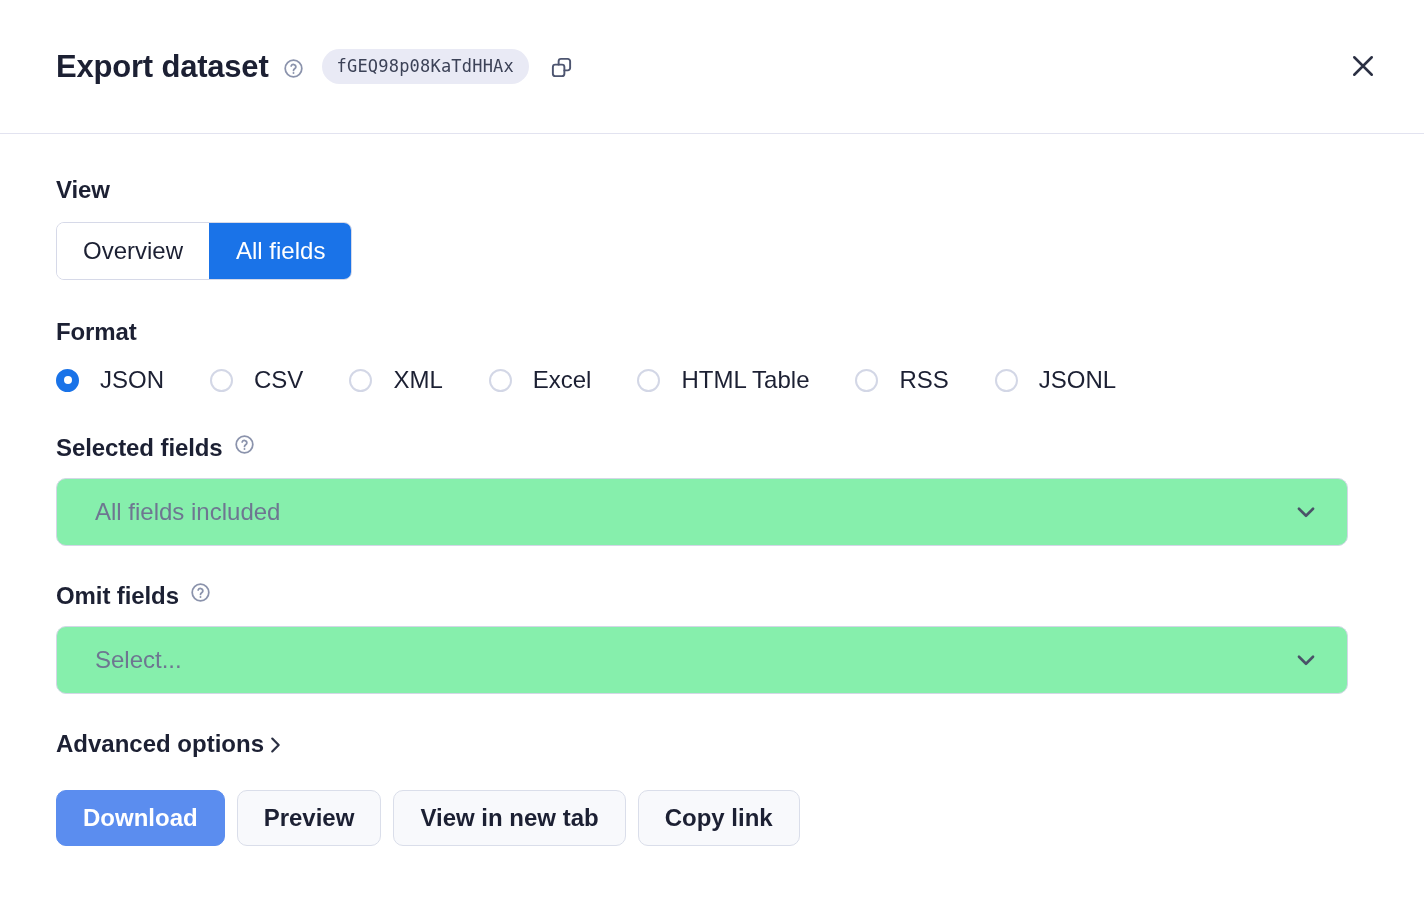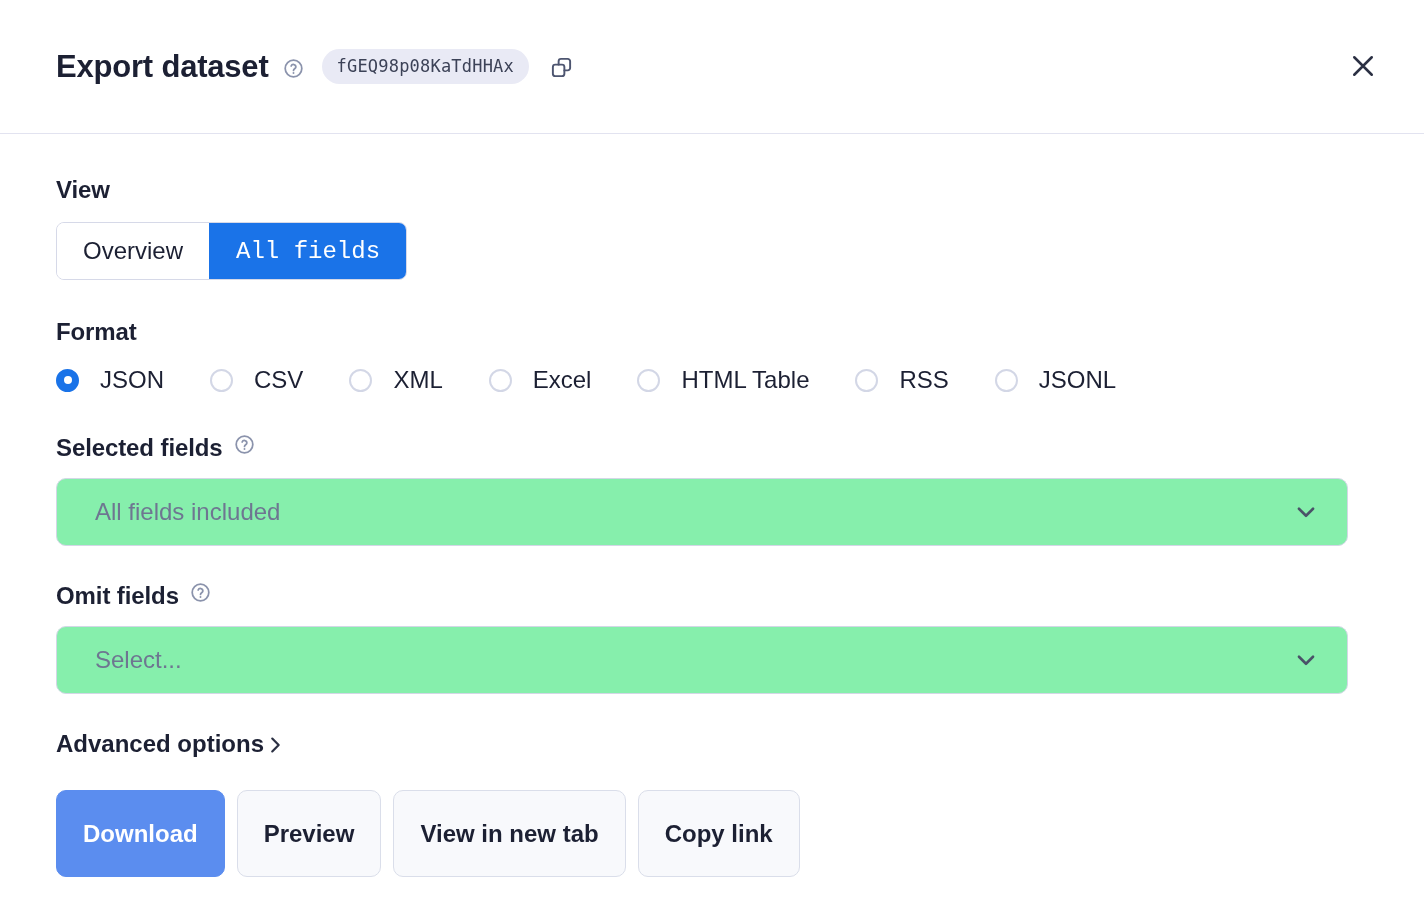--- a/index.html
+++ b/index.html
@@ -136,21 +136,20 @@
     align-items: center;
     justify-content: center;
   }
 
   .seg-btn + .seg-btn { border-left: 1px solid #d6d9e8; }
 
   .seg-btn.active {
     background: #1a73e8;
     color: #ffffff;
     border-left-color: #1a73e8;
-    font-family: Liberation Mono, monospace;
   }
 
   
   .section-format { margin-top: 38px; }
 
   .radio-row {
     display: flex;
     align-items: center;
     margin-top: 20px;
     gap: 0;
@@ -256,21 +255,21 @@
     display: flex;
     align-items: center;
     gap: 12px;
     margin-top: 32px;
   }
 
   .btn {
     font-family: "Liberation Sans", sans-serif;
     font-size: 24px;
     font-weight: bold;
-    height: 87px;
+    height: 56px;
     padding: 0 26px;
     border-radius: 10px;
     cursor: pointer;
     display: inline-flex;
     align-items: center;
     justify-content: center;
     white-space: nowrap;
   }
 
   .btn-primary {

